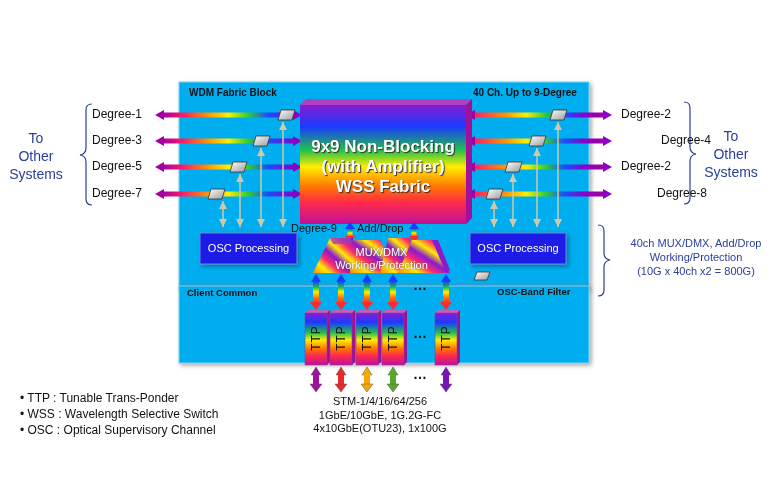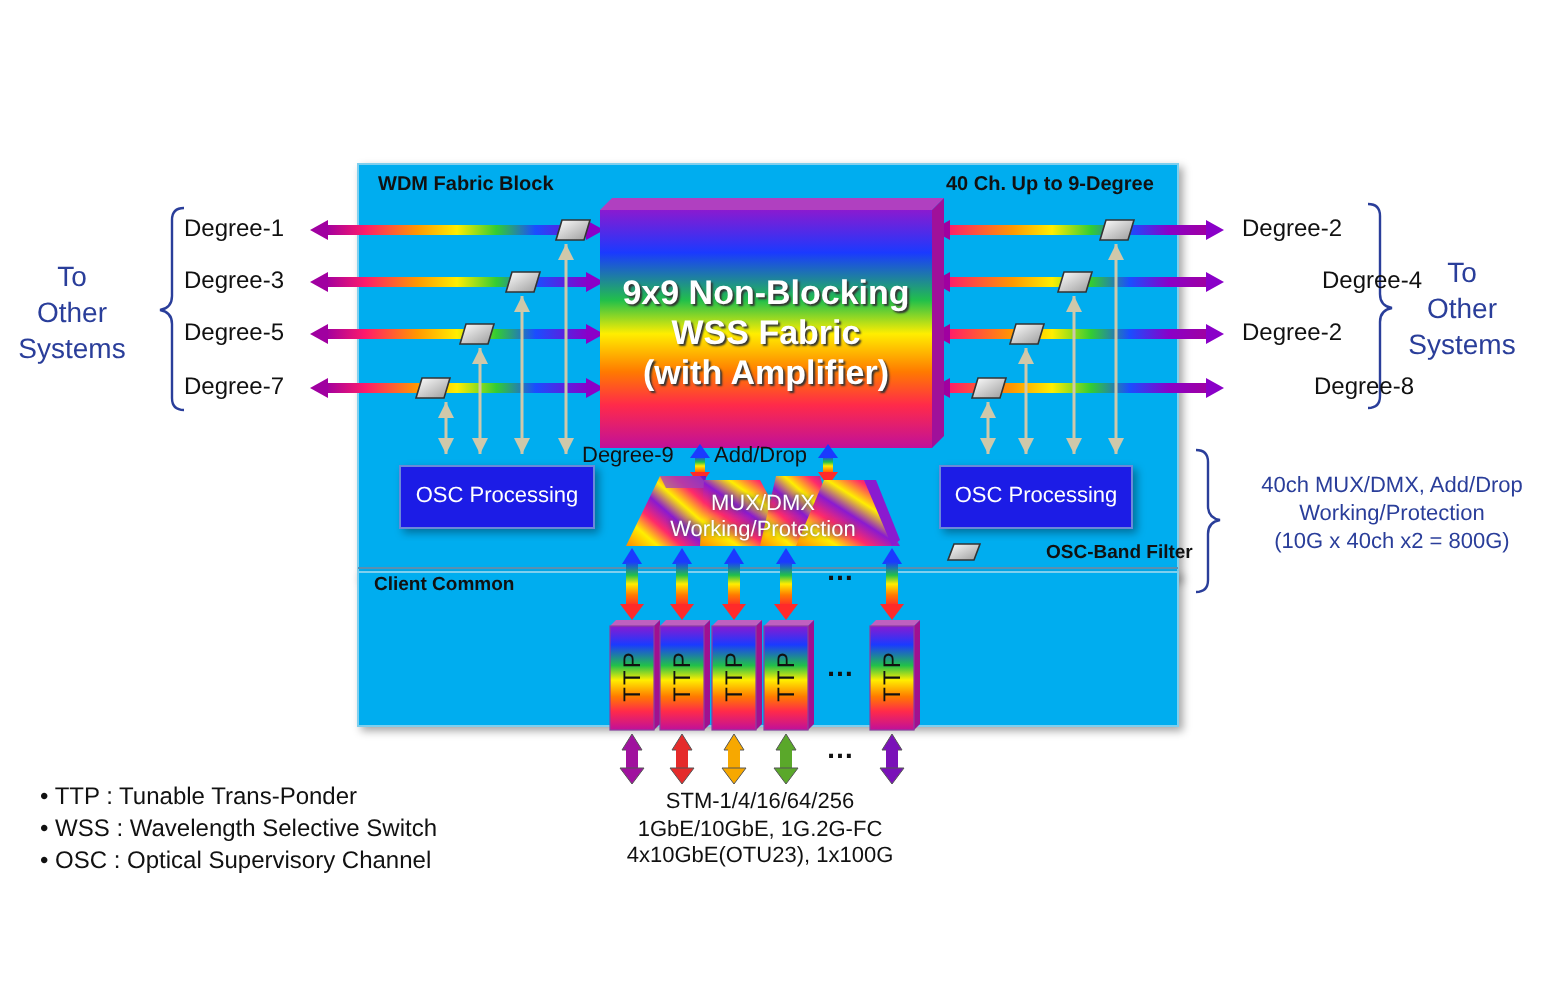--- a/index.html
+++ b/index.html
@@ -292,36 +292,36 @@
   <div>Systems</div>
 </div>
 <div class="abs lbl" style="left:700px;top:127px;width:62px;text-align:center;font-size:14px;line-height:18px;color:#2a3e9a;">
   <div>To</div>
   <div>Other</div>
   <div>Systems</div>
 </div>
 
 <div class="abs lbl" style="left:300px;top:137px;width:166px;text-align:center;font-size:17px;line-height:20px;font-weight:bold;color:#fff;text-shadow:1px 1px 1px #333;">
   <div>9x9 Non-Blocking</div>
+  <div>(with Amplifier)</div>
   <div>WSS Fabric</div>
-  <div>(with Amplifier)</div>
 </div>
 
 <div class="abs lbl" style="left:200px;top:242px;width:97px;text-align:center;font-size:11px;color:#fff;">OSC Processing</div>
 <div class="abs lbl" style="left:470px;top:242px;width:96px;text-align:center;font-size:11px;color:#fff;">OSC Processing</div>
 
 <div class="abs lbl" style="left:291px;top:222px;font-size:11px;color:#111;">Degree-9</div>
 <div class="abs lbl" style="left:357px;top:222px;font-size:11px;color:#111;">Add/Drop</div>
 
 <div class="abs lbl" style="left:313px;top:246px;width:137px;text-align:center;font-size:11px;line-height:13px;color:#fff;text-shadow:0 0 2px #555;">
   <div>MUX/DMX</div>
   <div>Working/Protection</div>
 </div>
 
-<div class="abs lbl" style="left:497px;top:271px;font-size:9.5px;font-weight:bold;color:#111;margin-left:26px;">OSC-Band Filter</div>
+<div class="abs lbl" style="left:497px;top:286px;font-size:9.5px;font-weight:bold;color:#111;">OSC-Band Filter</div>
 
 <div class="abs lbl" style="left:612px;top:236px;width:168px;text-align:center;font-size:11px;line-height:14px;color:#2a3e9a;">
   <div>40ch MUX/DMX, Add/Drop</div>
   <div>Working/Protection</div>
   <div>(10G x 40ch x2 = 800G)</div>
 </div>
 
 <div id="ttpLabels">
     <div class="abs lbl" style="left: 296px; top: 331px; width: 40px; text-align: center; font-size: 12px; color: rgb(17, 17, 17); transform: rotate(-90deg); letter-spacing: 1px;">TTP</div>
     <div class="abs lbl" style="left: 321px; top: 331px; width: 40px; text-align: center; font-size: 12px; color: rgb(17, 17, 17); transform: rotate(-90deg); letter-spacing: 1px;">TTP</div>

